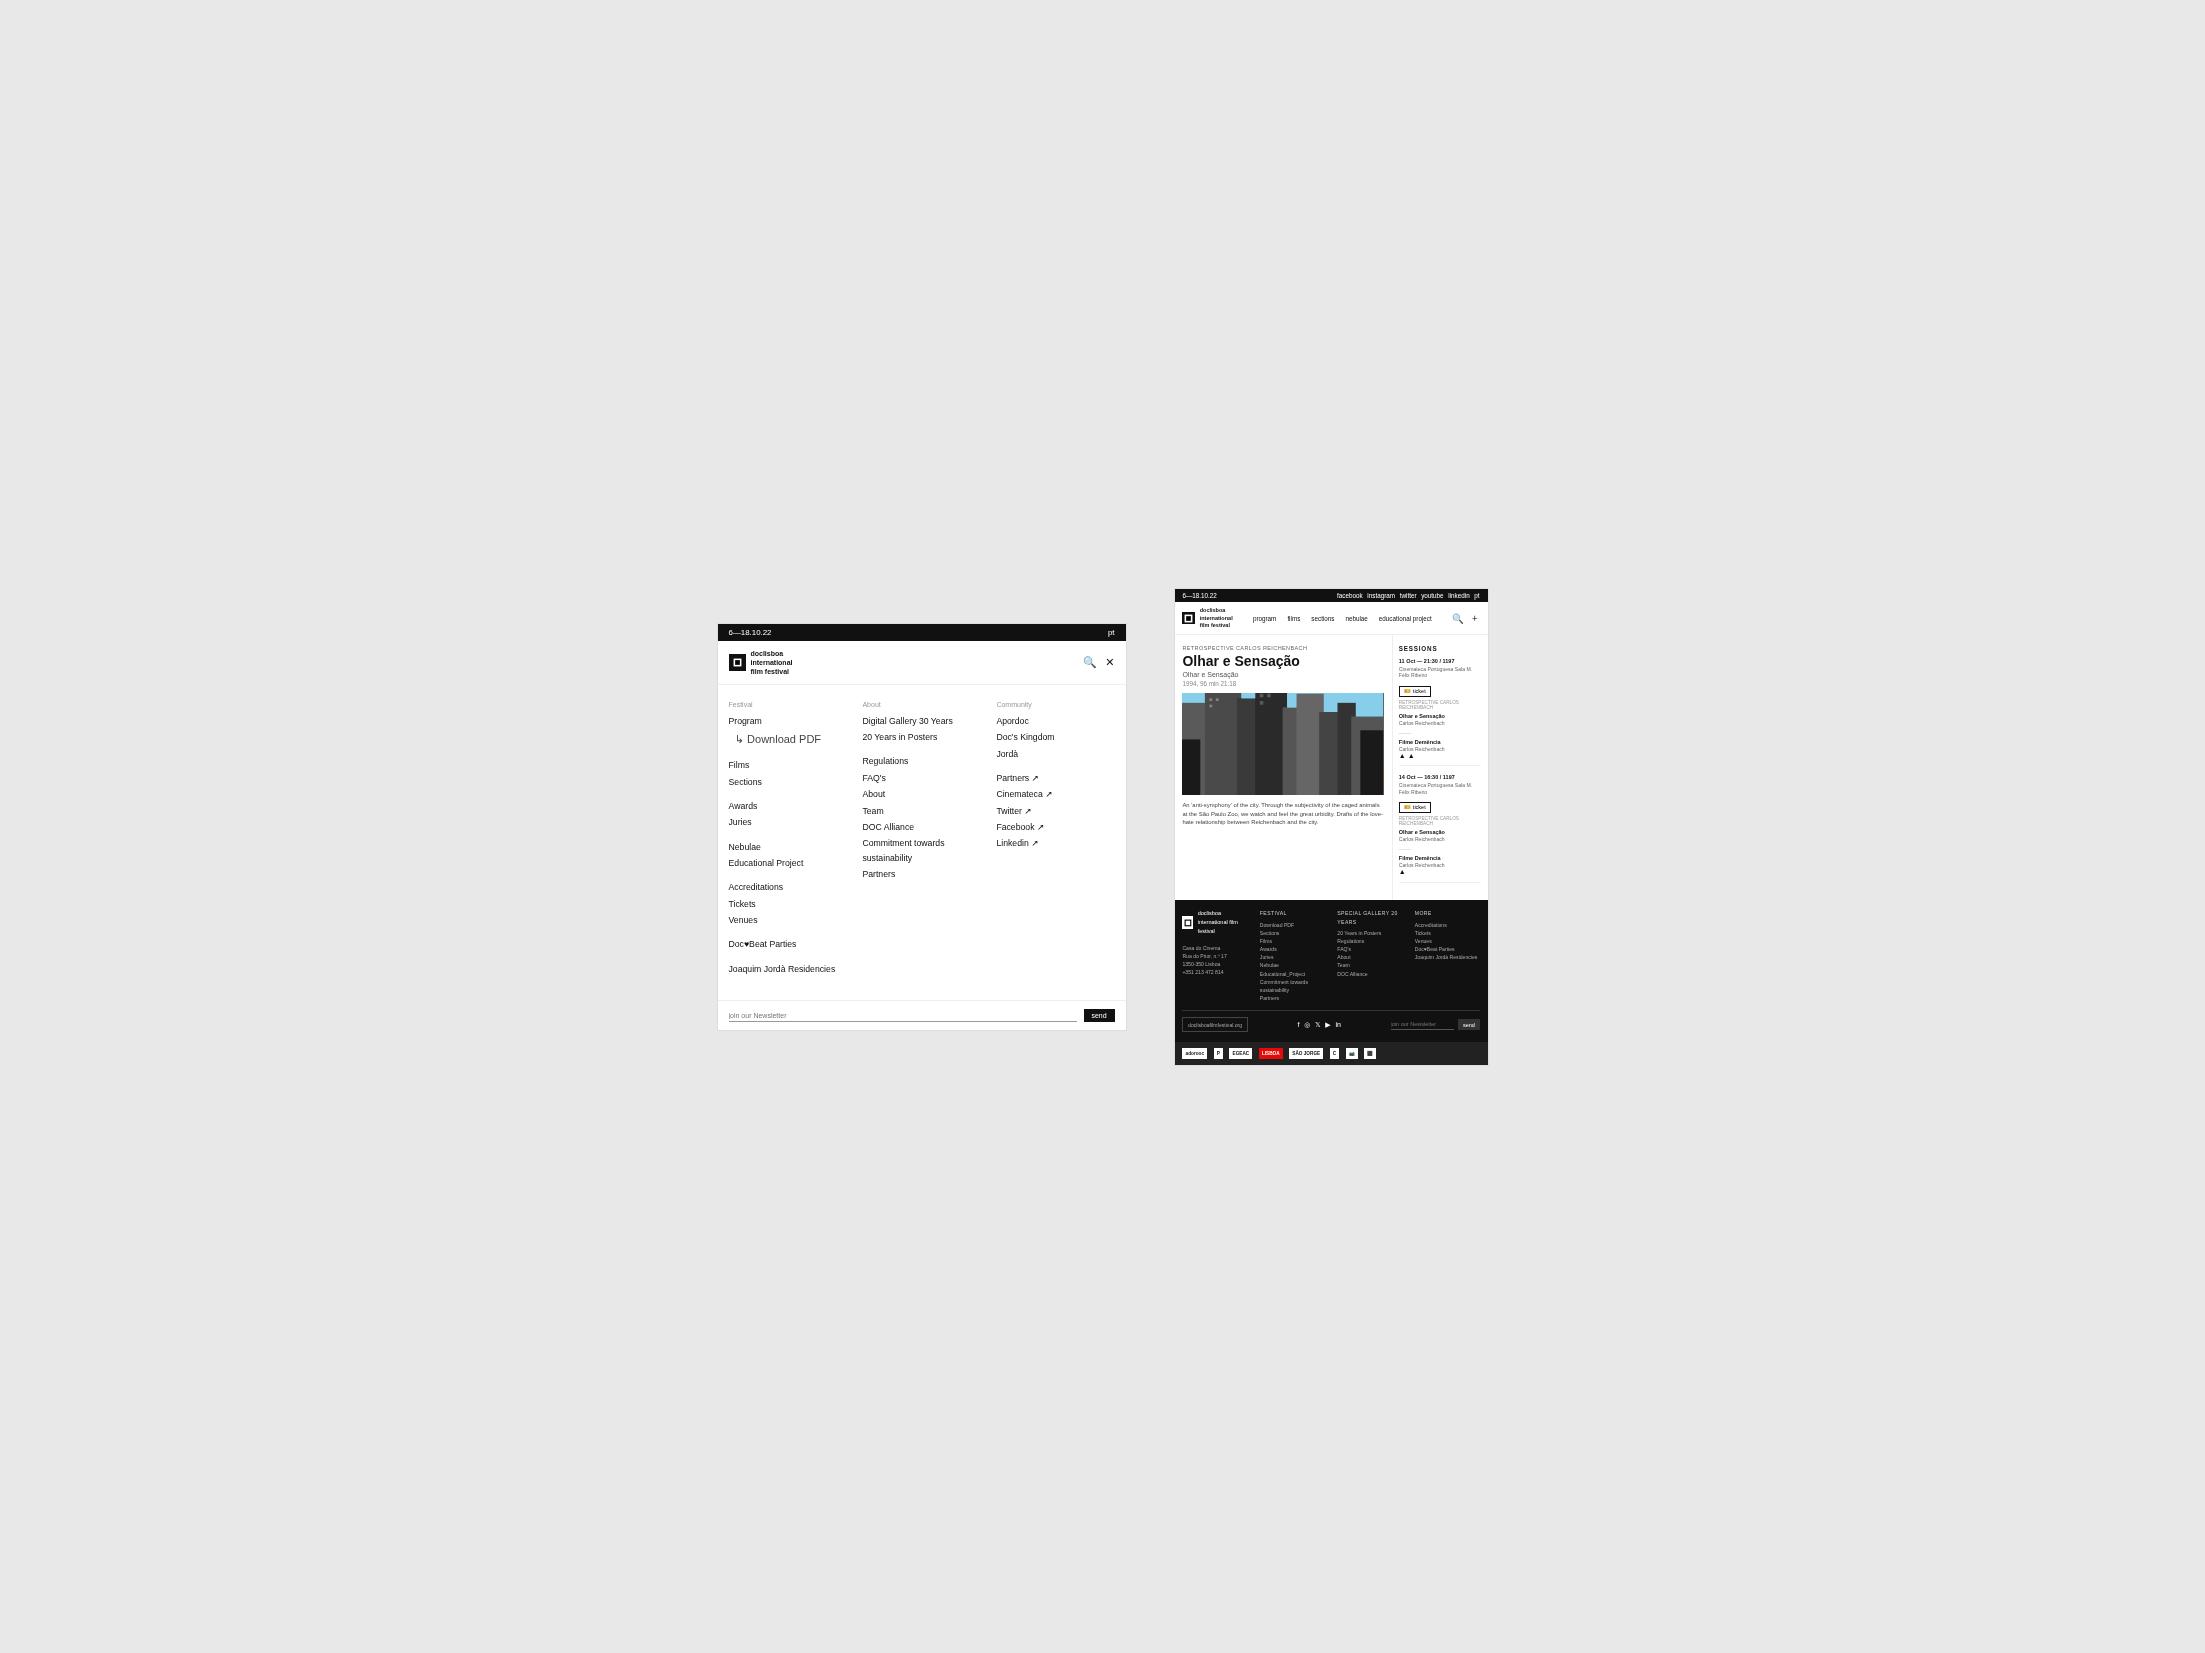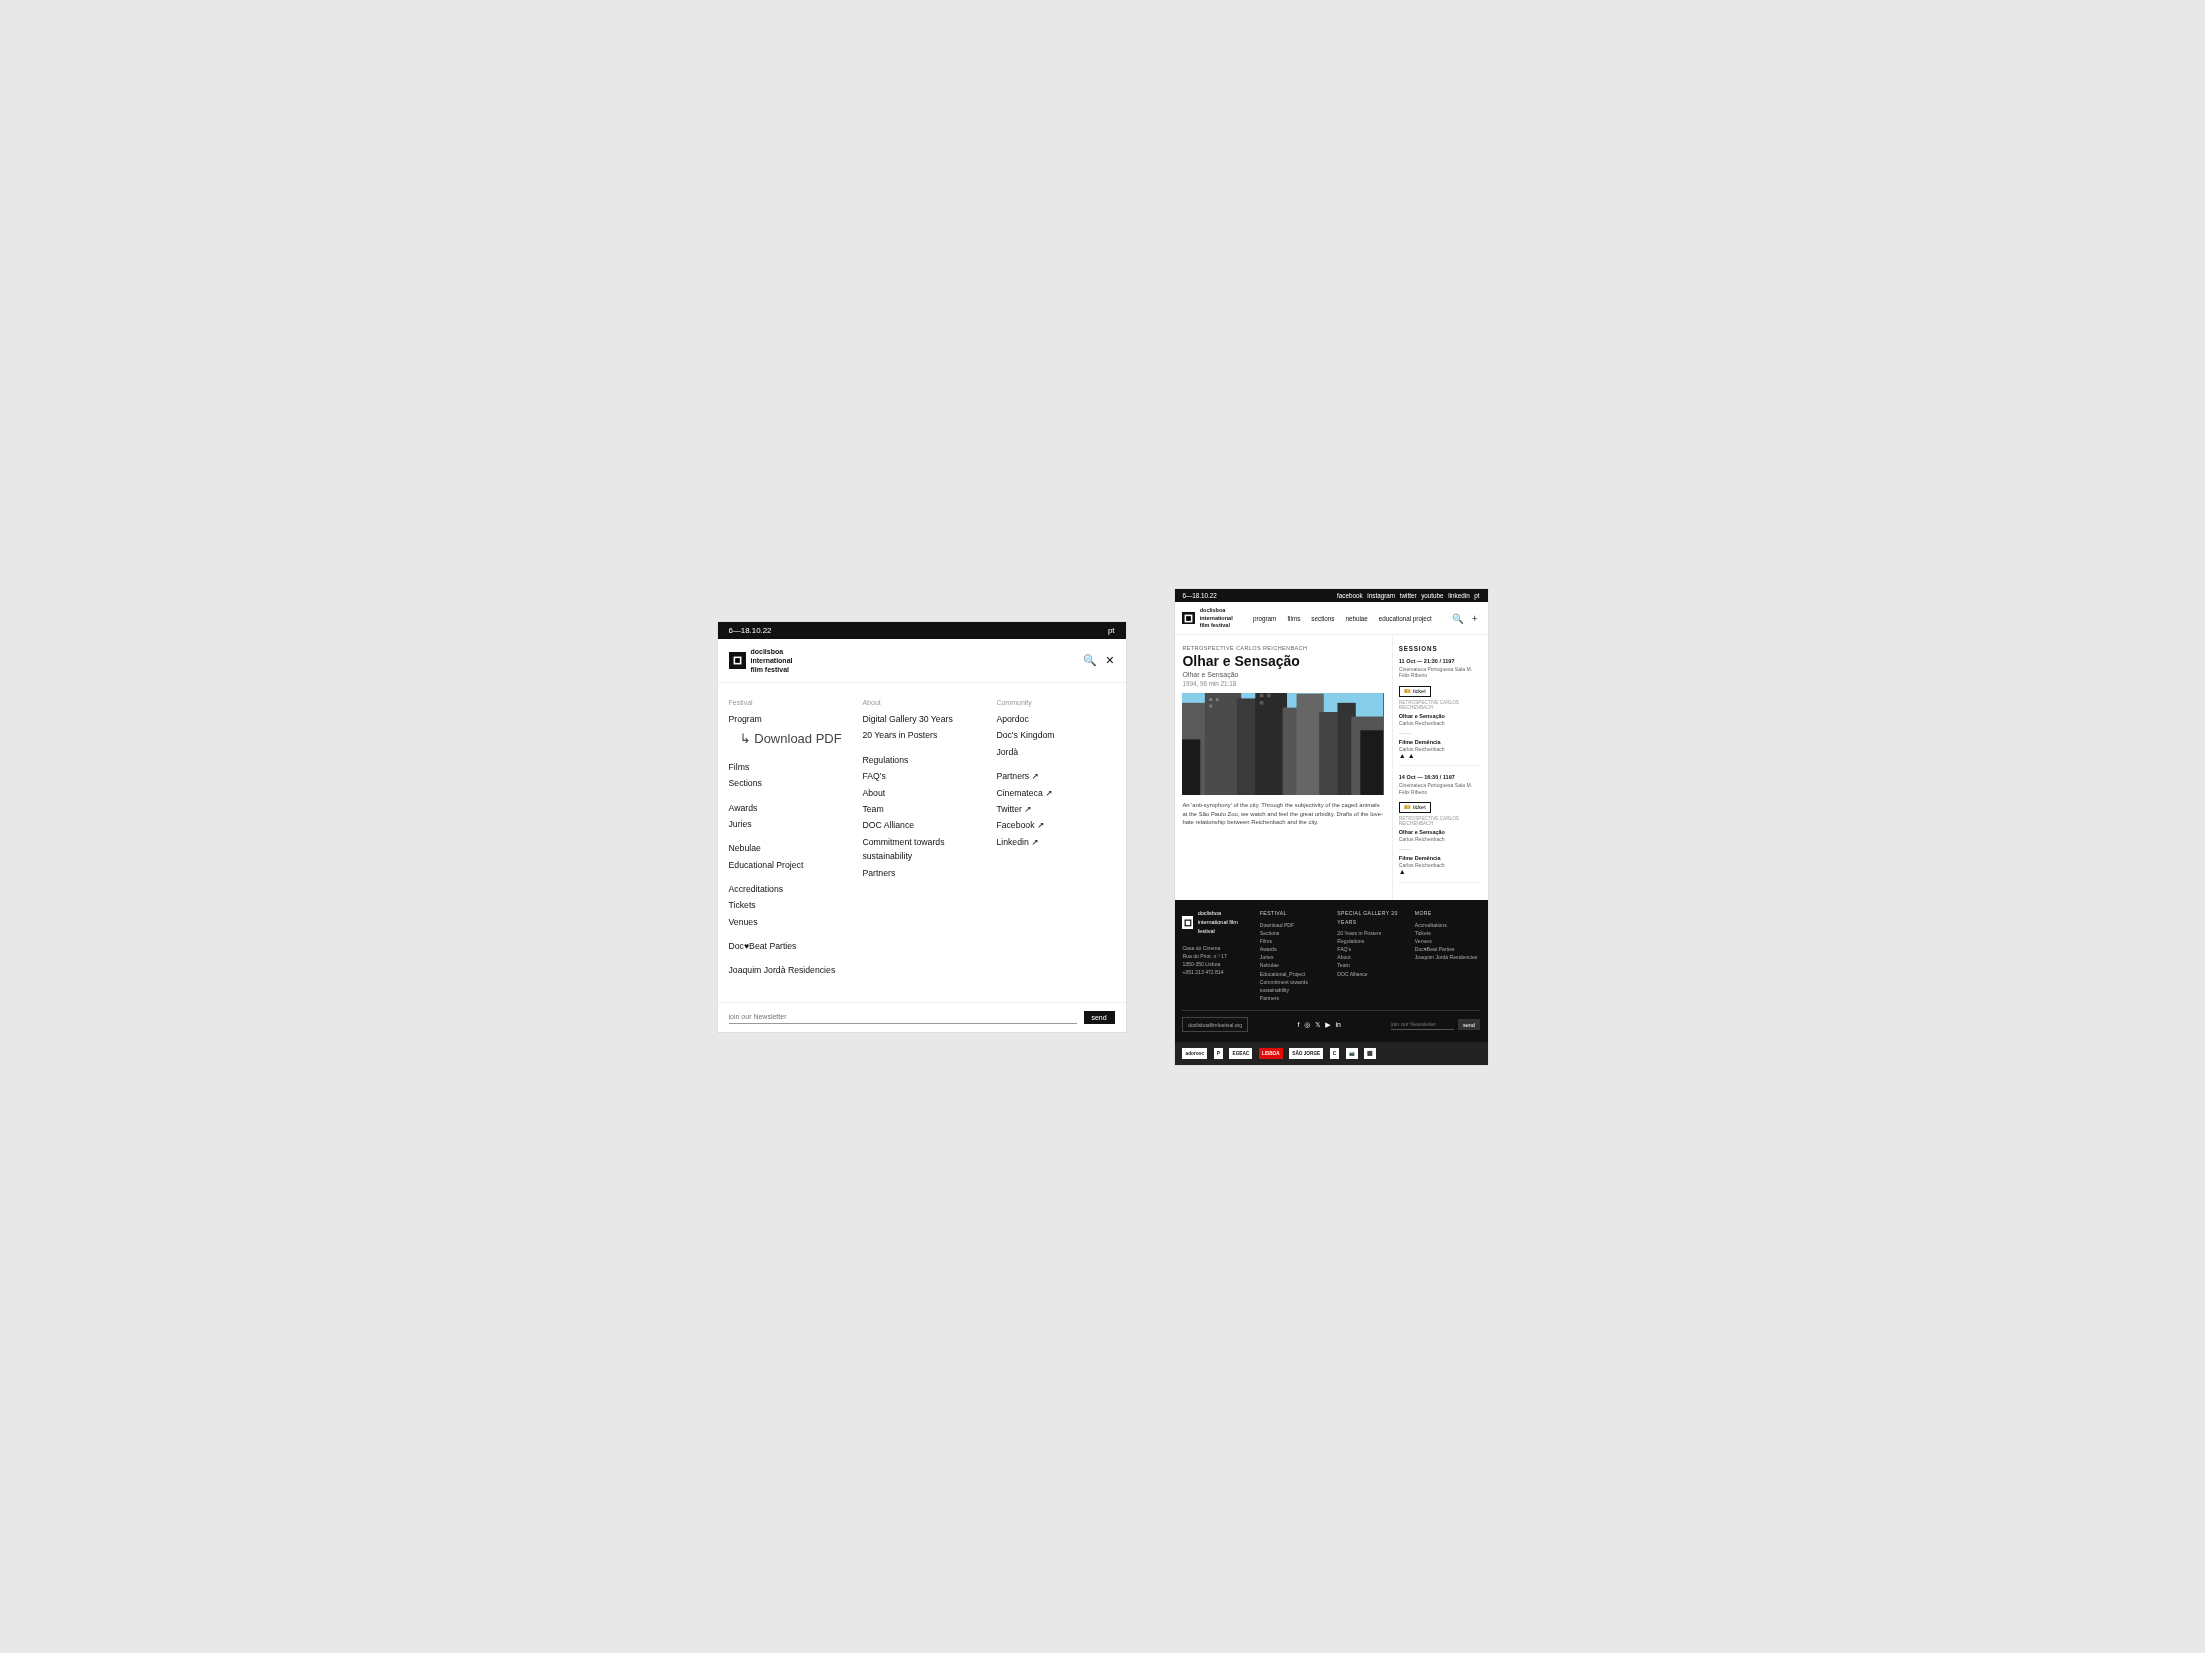--- a/index.html
+++ b/index.html
@@ -467,21 +467,21 @@
       <span>🔍</span>
       <span>✕</span>
     </div>
   </div>
 
   <div class="nav-content">
 
     <div class="nav-col">
       <div class="nav-section-title">Festival</div>
       <a class="nav-link">Program</a>
-      <a class="nav-link" style="padding-left:6.3px; font-size:13px; color:#444;text-align:center;">↳ Download PDF</a>
+      <a class="nav-link" style="padding-left:6.3px; font-size:11px; color:#444;">↳ Download PDF</a>
       <div class="nav-spacer"></div>
       <a class="nav-link">Films</a>
       <a class="nav-link">Sections</a>
       <div class="nav-spacer"></div>
       <a class="nav-link">Awards</a>
       <a class="nav-link">Juries</a>
       <div class="nav-spacer"></div>
       <a class="nav-link">Nebulae</a>
       <a class="nav-link">Educational Project</a>
       <div class="nav-spacer"></div>

